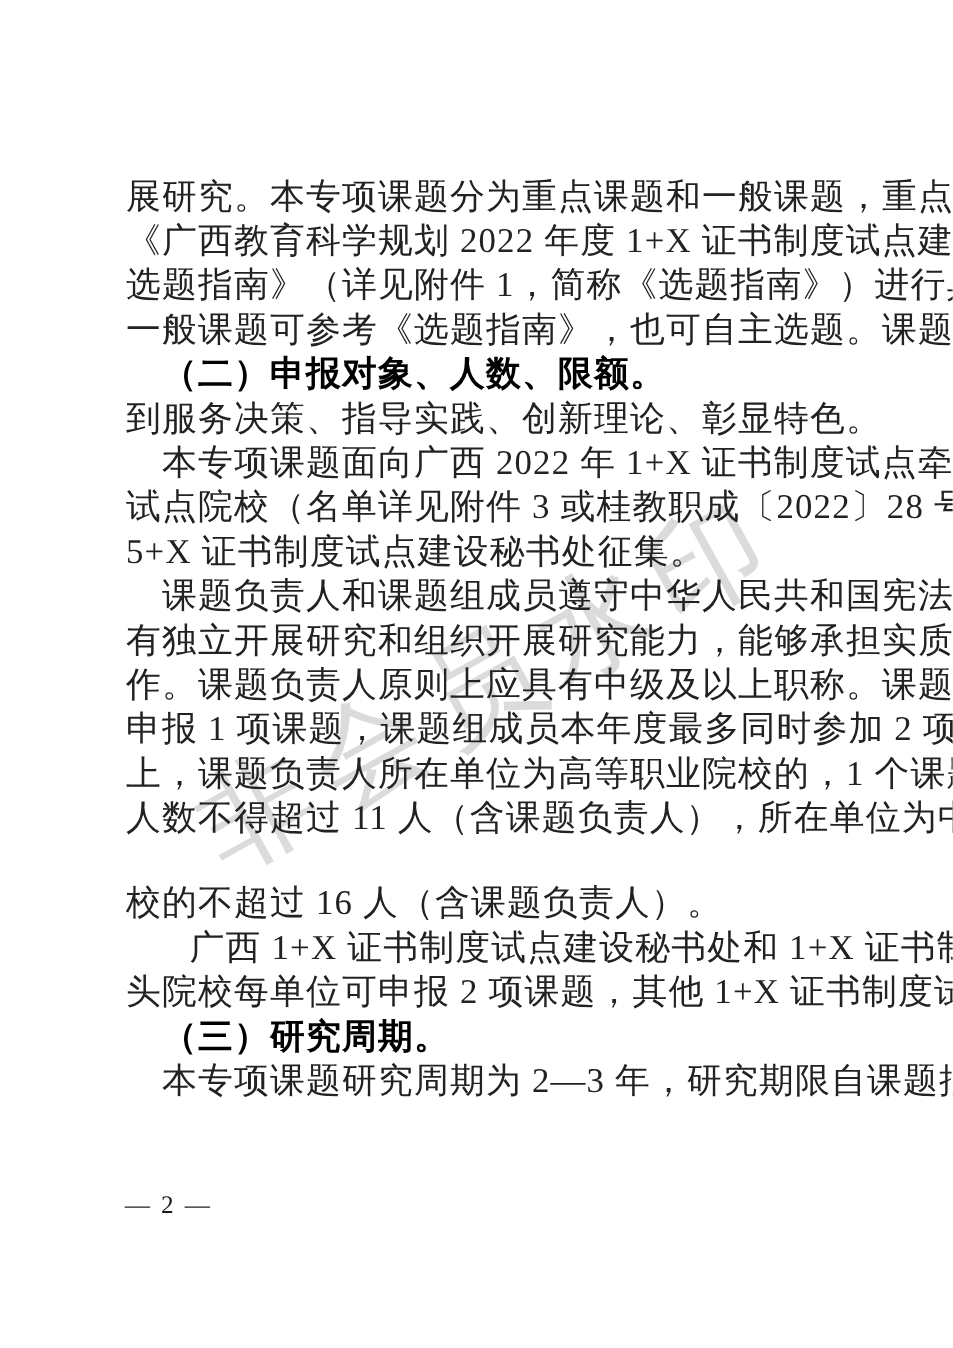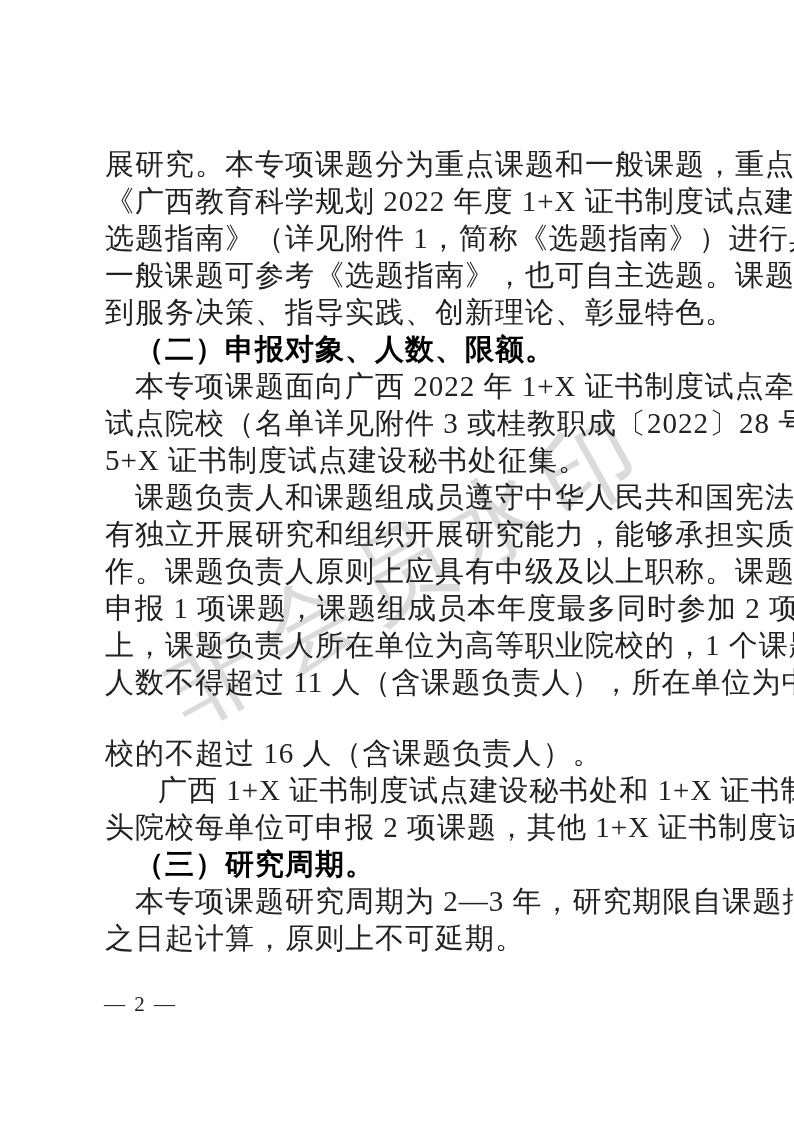--- a/index.html
+++ b/index.html
@@ -59,33 +59,32 @@
 <body>
 
 <div class="page">
   <div class="watermark">非会员水印</div>
 
   <div class="content">
       <div class="line" style="text-indent: 0px;">展研究。本专项课题分为重点课题和一般课题，重点课题需参考</div>
       <div class="line" style="text-indent: 0px;">《广西教育科学规划 2022 年度 1+X 证书制度试点建设专项课题</div>
       <div class="line" style="text-indent: 0px;">选题指南》（详见附件 1，简称《选题指南》）进行具体设计；</div>
       <div class="line" style="text-indent: 0px;">一般课题可参考《选题指南》，也可自主选题。课题研究力求做</div>
+      <div class="line heading" style="text-indent: 30px;">（二）申报对象、人数、限额。</div>
       <div class="line" style="text-indent: 0px;">到服务决策、指导实践、创新理论、彰显特色。</div>
-      <div class="line heading" style="text-indent: 30px;">（二）申报对象、人数、限额。</div>
       <div class="line" style="text-indent: 30px;">本专项课题面向广西 2022 年 1+X 证书制度试点牵头院校及</div>
       <div class="line" style="text-indent: 0px;">试点院校（名单详见附件 3 或桂教职成〔2022〕28 号）和广西</div>
       <div class="line" style="text-indent: 0px;">5+X 证书制度试点建设秘书处征集。</div>
       <div class="line" style="text-indent: 30px;">课题负责人和课题组成员遵守中华人民共和国宪法和法律，</div>
       <div class="line" style="text-indent: 0px;">有独立开展研究和组织开展研究能力，能够承担实质性研究工</div>
       <div class="line" style="text-indent: 0px;">作。课题负责人原则上应具有中级及以上职称。课题申请人只能</div>
       <div class="line" style="text-indent: 0px;">申报 1 项课题，课题组成员本年度最多同时参加 2 项课题。原则</div>
       <div class="line" style="text-indent: 0px;">上，课题负责人所在单位为高等职业院校的，1 个课题的参与者</div>
       <div class="line" style="text-indent: 0px;">人数不得超过 11 人（含课题负责人），所在单位为中等职业学</div>
       <div class="line" style="text-indent: 0px; margin-top: 34px;">校的不超过 16 人（含课题负责人）。</div>
       <div class="line" style="text-indent: 53px;">广西 1+X 证书制度试点建设秘书处和 1+X 证书制度试点牵</div>
       <div class="line" style="text-indent: 0px;">头院校每单位可申报 2 项课题，其他 1+X 证书制度试点院校每单</div>
       <div class="line heading" style="text-indent: 30px;">（三）研究周期。</div>
       <div class="line" style="text-indent: 30px;">本专项课题研究周期为 2—3 年，研究期限自课题批准立项</div>
-      <div class="line" style="text-indent: 0px;">之日起计算，原则上不可延期。</div>
     </div>
 
   <div class="footer">— 2 —</div>
 </div>
 
 </body></html>

